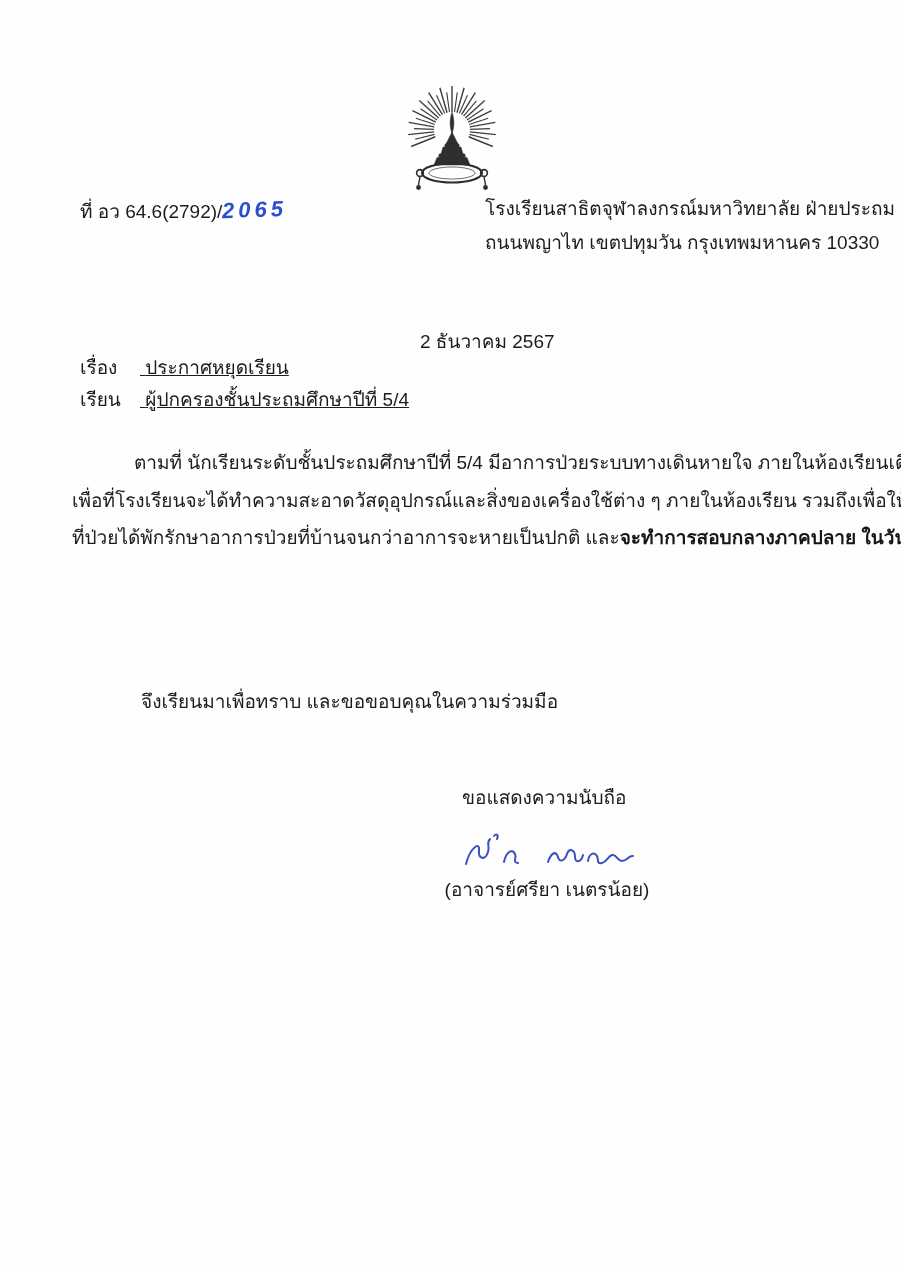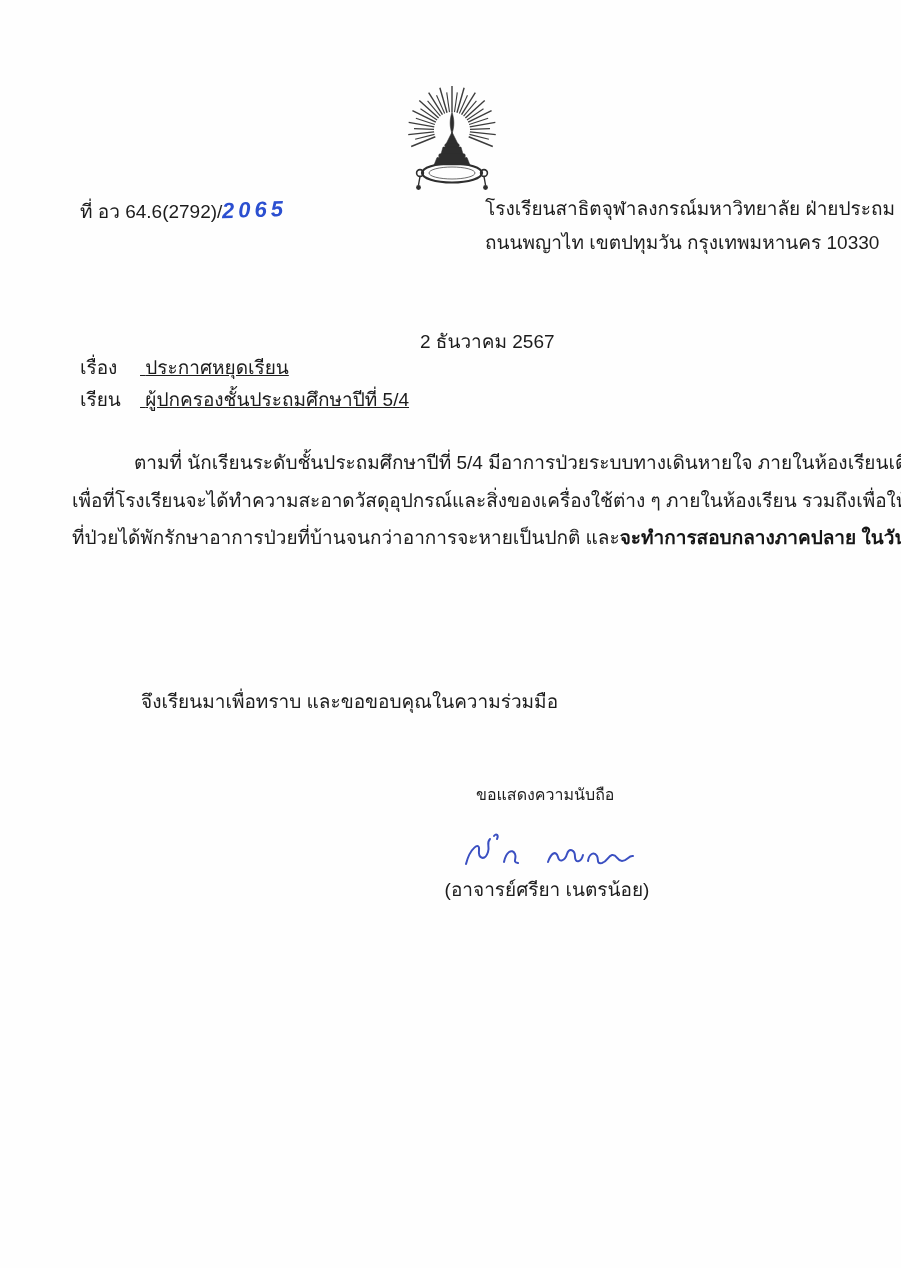--- a/index.html
+++ b/index.html
@@ -81,22 +81,22 @@
     position:absolute;
     left:135px; top:686px;
     font-size:19px;
     white-space:nowrap;
     margin-left:6px;
   }
 
   
   .salutation {
     position:absolute;
-    left:476px; top:782px;
-    font-size:16px;
+    left:462px; top:782px;
+    font-size:19px;
     white-space:nowrap;
   }
   .signature {
     position:absolute;
     left:452px; top:828px;
     width:200px; height:48px;
   }
   .signer-name {
     position:absolute;
     left:147px; top:874px;

